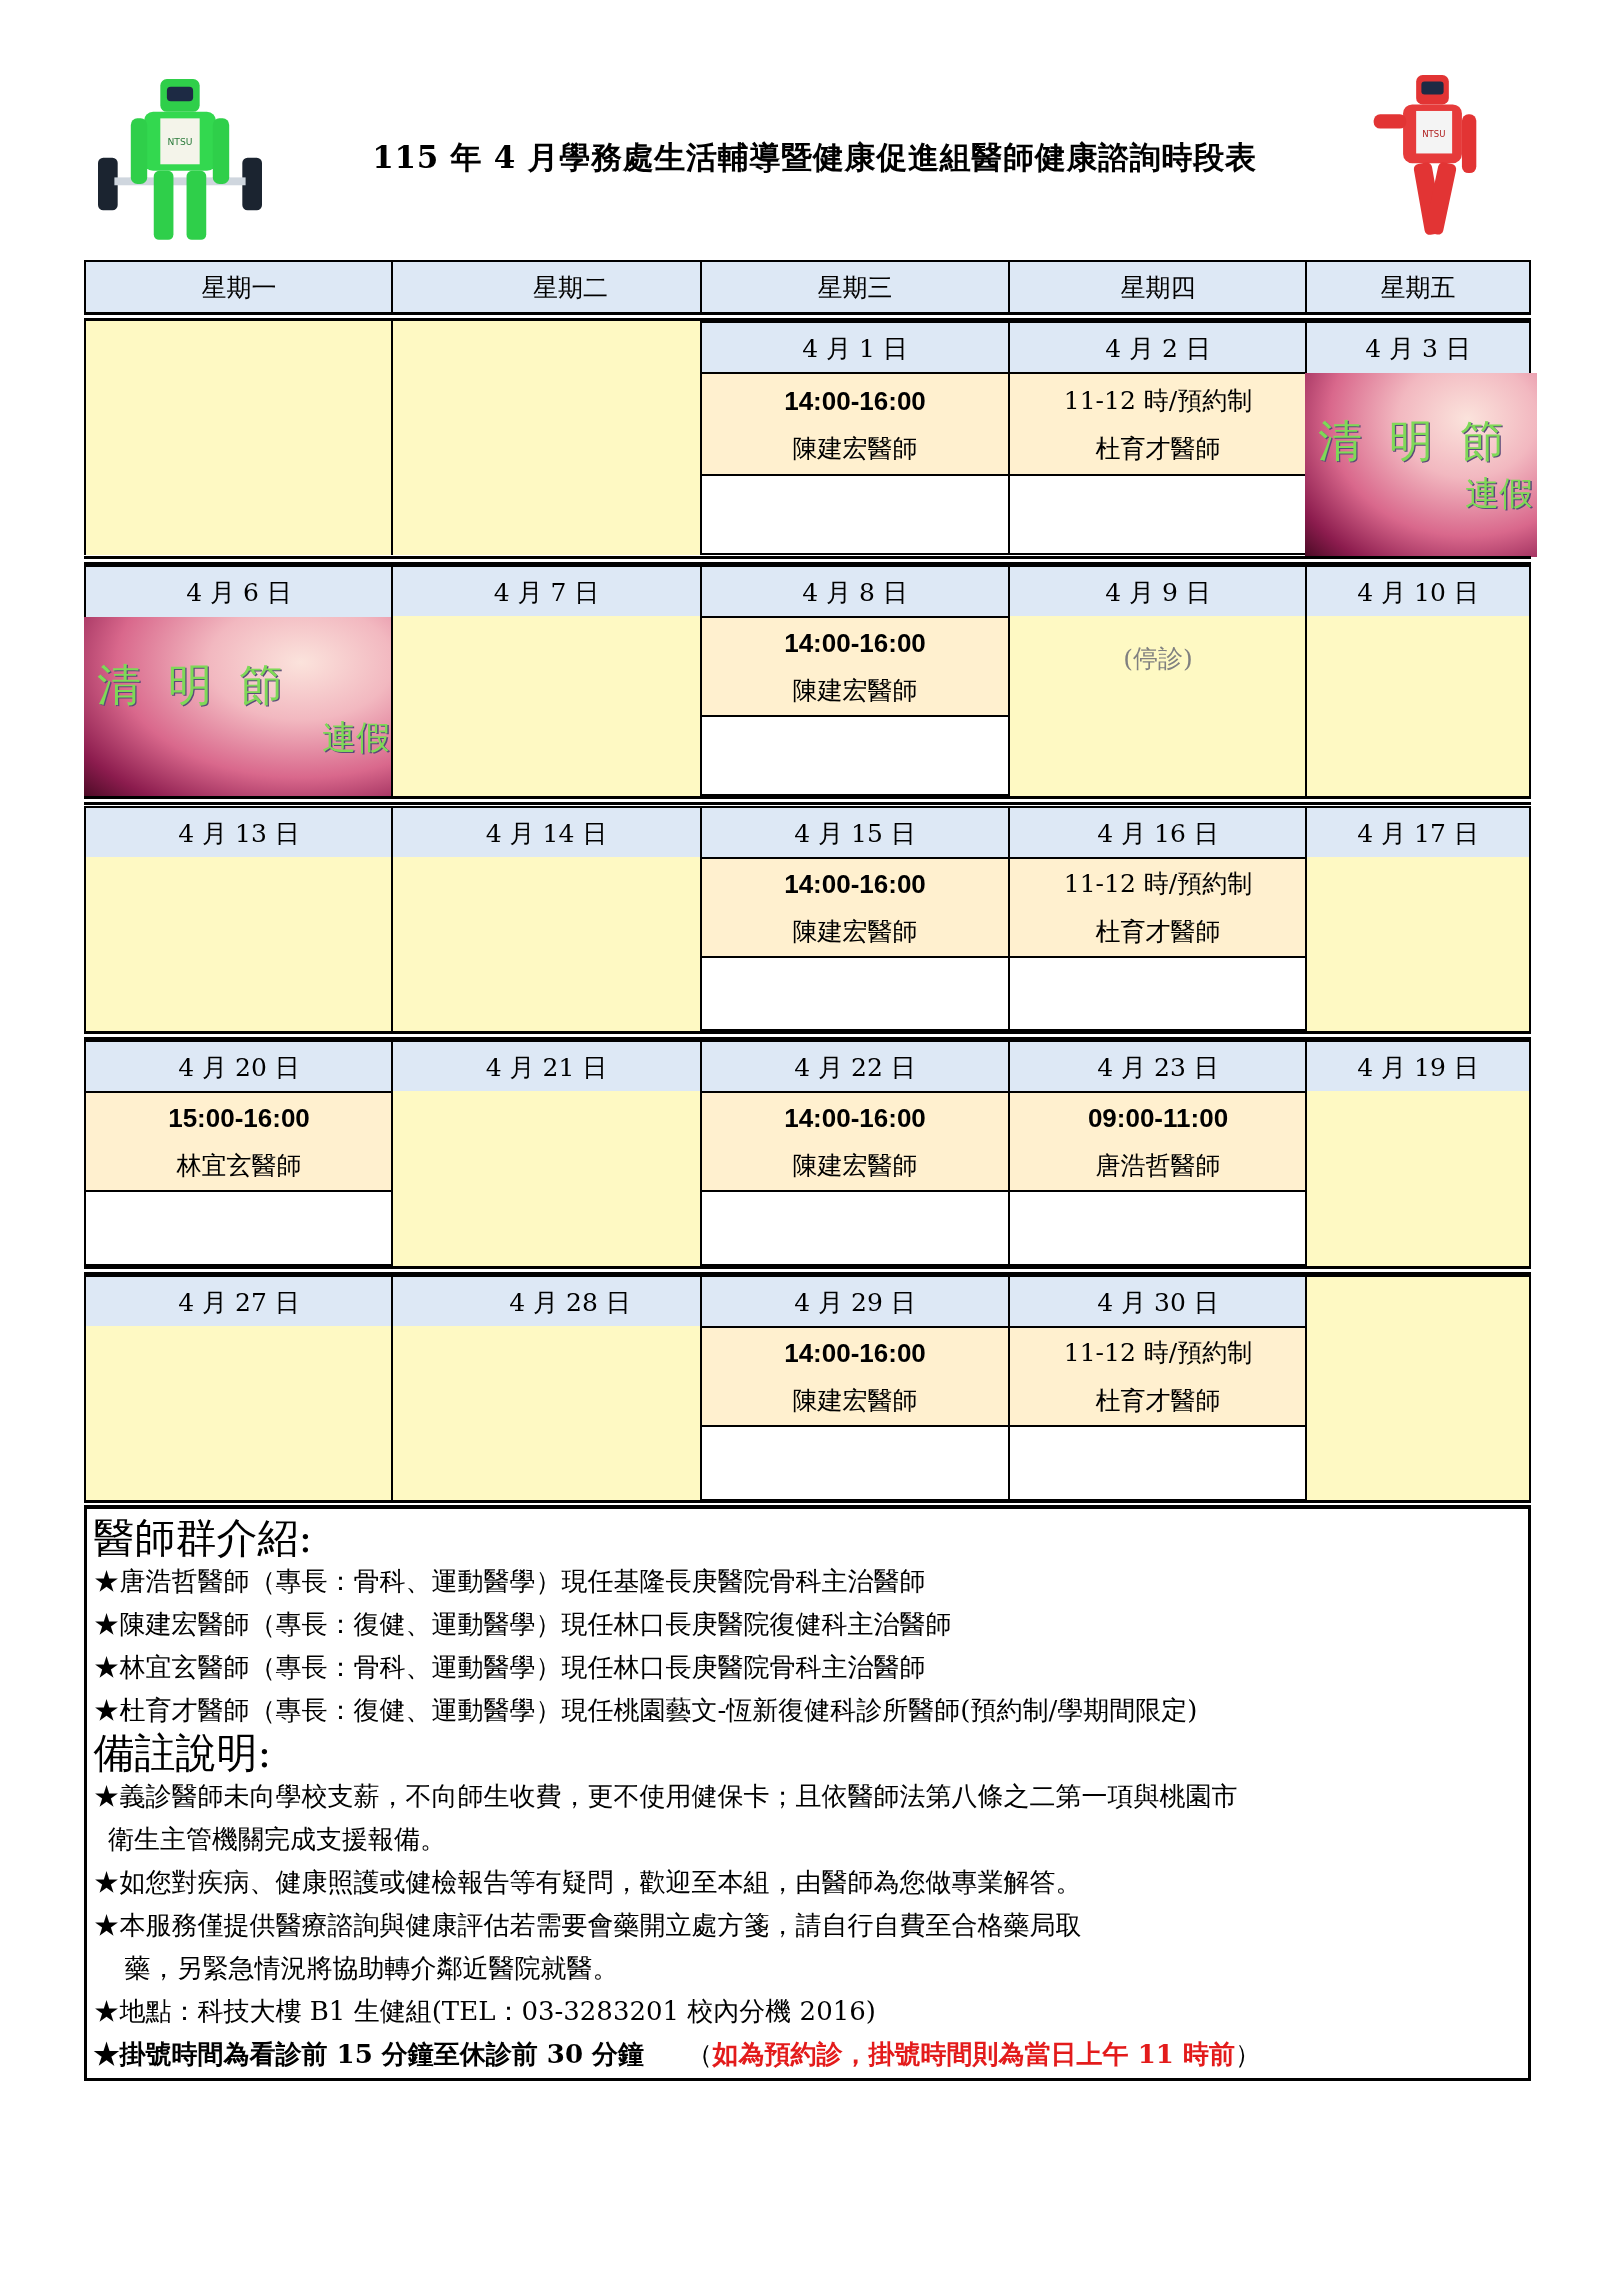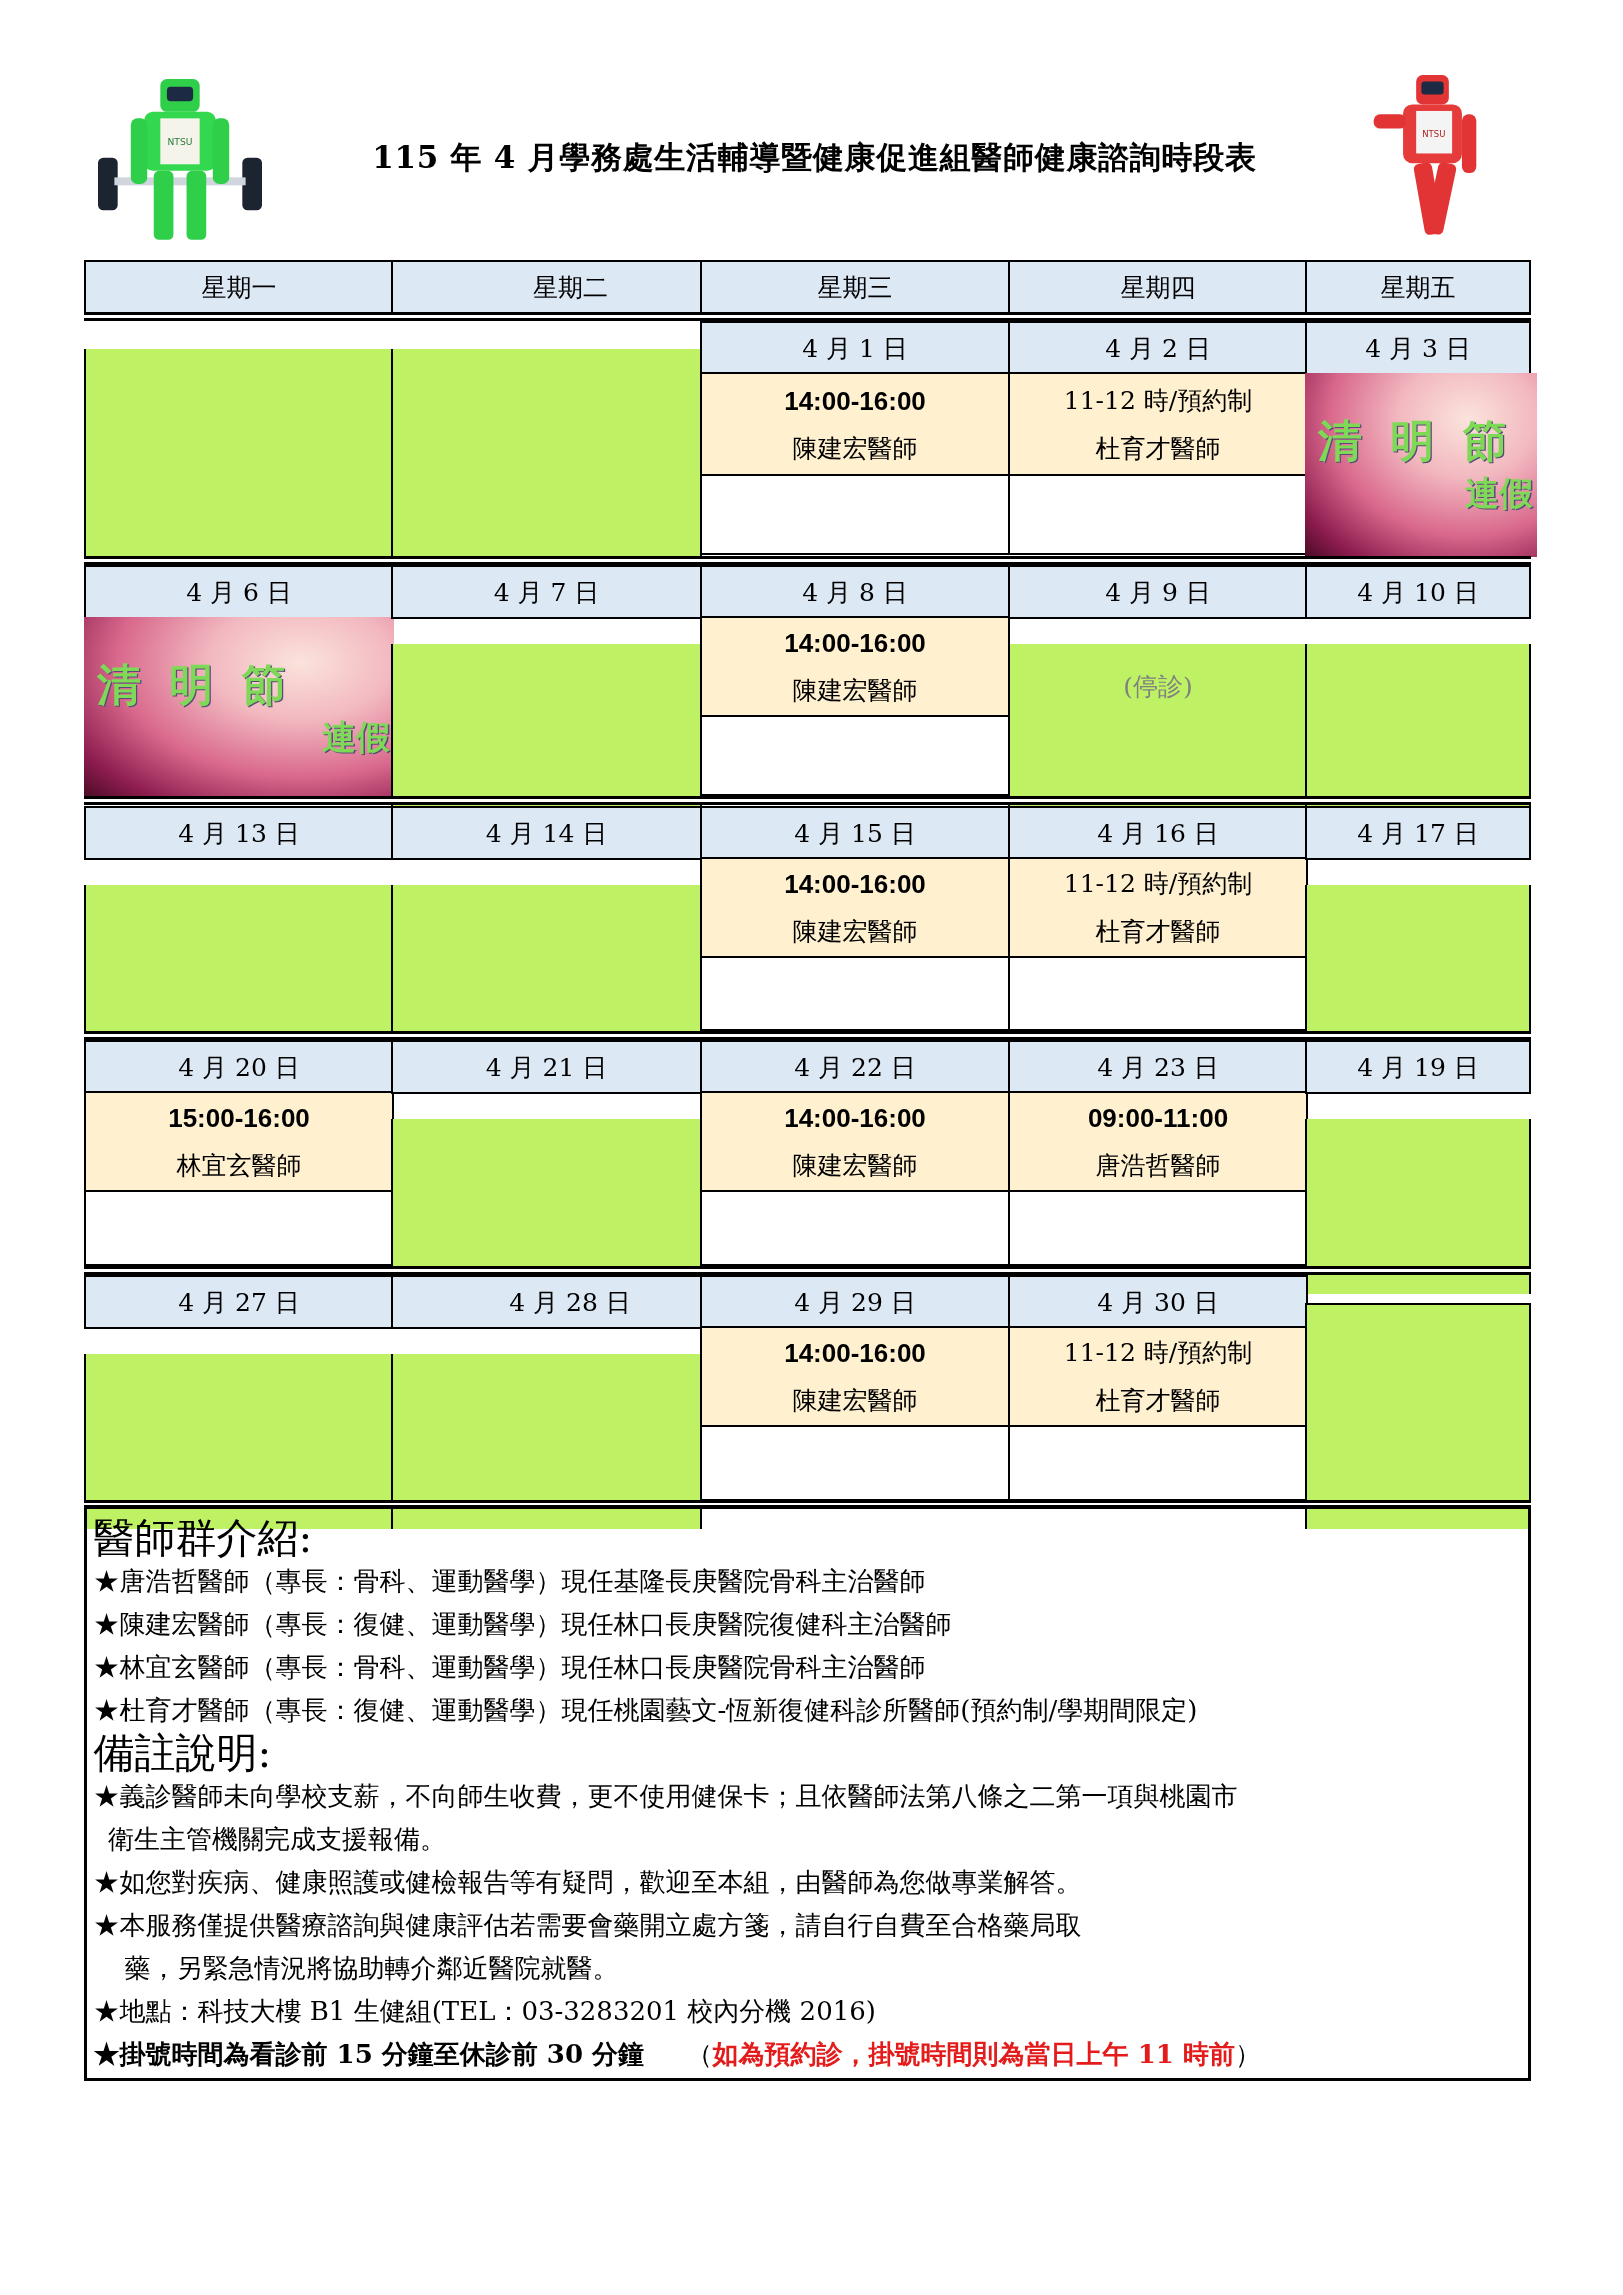--- a/index.html
+++ b/index.html
@@ -16,29 +16,29 @@
   
   .tbl { position: absolute; left: 84px; width: 1447px; }
   .row { position: absolute; left: 0; width: 1447px; }
   .cell { position: absolute; box-sizing: border-box; display: flex; flex-direction: column;
           align-items: center; justify-content: center; text-align: center; }
   .hdr { background: #dde8f5; border: 2.6px solid #000; font-size: 25px; }
   .date { background: #dde8f5; border: 2.6px solid #000; font-size: 25px; }
   .slot { background: #fff0cf; border: 2.6px solid #000; font-size: 25px; line-height: 48px; }
   .slot .time { font-family: "Liberation Sans", sans-serif; font-weight: bold; font-size: 26px; }
   .blank { background: #ffffff; border: 2.6px solid #000; }
-  .gray { background: #bef264; border-left: 2.6px solid #000; border-right: 2.6px solid #000; margin-top: 28px; }
+  .gray { background: #fef9c3; border-left: 2.6px solid #000; border-right: 2.6px solid #000; }
   .closed-note { color: #808080; font-size: 25px; }
   .week-sep { position: absolute; left: 0; width: 1447px; height: 9.2px;
               border-top: 3.9px solid #000; border-bottom: 3.9px solid #000; background: #fff; box-sizing: border-box; }
 
   .holiday { position: absolute; overflow: hidden; box-sizing: border-box;
              background: radial-gradient(ellipse at 70% 25%, #fbe3dc 0%, #f2b8c0 30%, #d9688c 60%, #8c1c4e 85%, #4a0a24 100%); }
   .holiday .h1, .holiday .h2 { position: absolute; color: #7ed957; font-family: "DejaVu Sans", sans-serif;
-             font-weight: bold; text-shadow: 1.3px 1.3px 0 #5a4a7a; white-space: nowrap; }
+             font-weight: normal; text-shadow: 1.3px 1.3px 0 #5a4a7a; white-space: nowrap; }
   .holiday .h1 { left: 13px; top: 39px; font-size: 44px; letter-spacing: 6.5px; }
   .holiday .h2 { right: 3.9px; top: 98px; font-size: 34px; }
 
   
   .notes { position: absolute; left: 84px; top: 1505px; width: 1447px; height: 576px;
            box-sizing: border-box; border: 3.3px solid #000; padding: 9.2px 6.5px 0 6.5px; }
   .notes .sec-title { font-size: 41px; font-weight: normal; line-height: 43px; }
   .notes .line { font-size: 26px; line-height: 43px; white-space: nowrap; }
   .notes .indent { padding-left: 14.4px; }
   .notes .indent2 { padding-left: 31px; }

